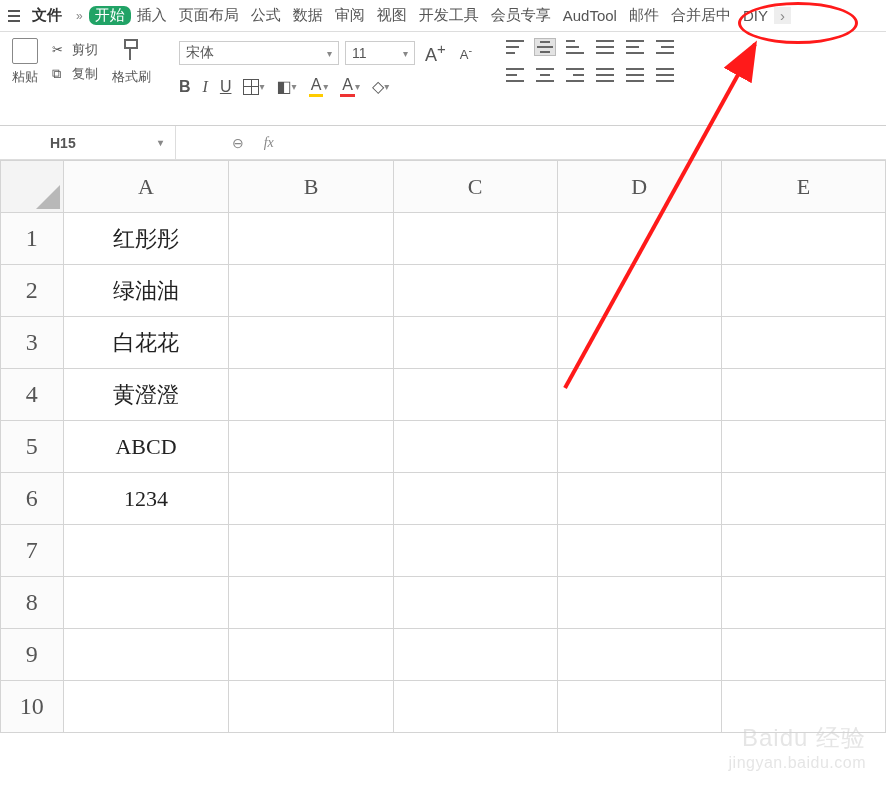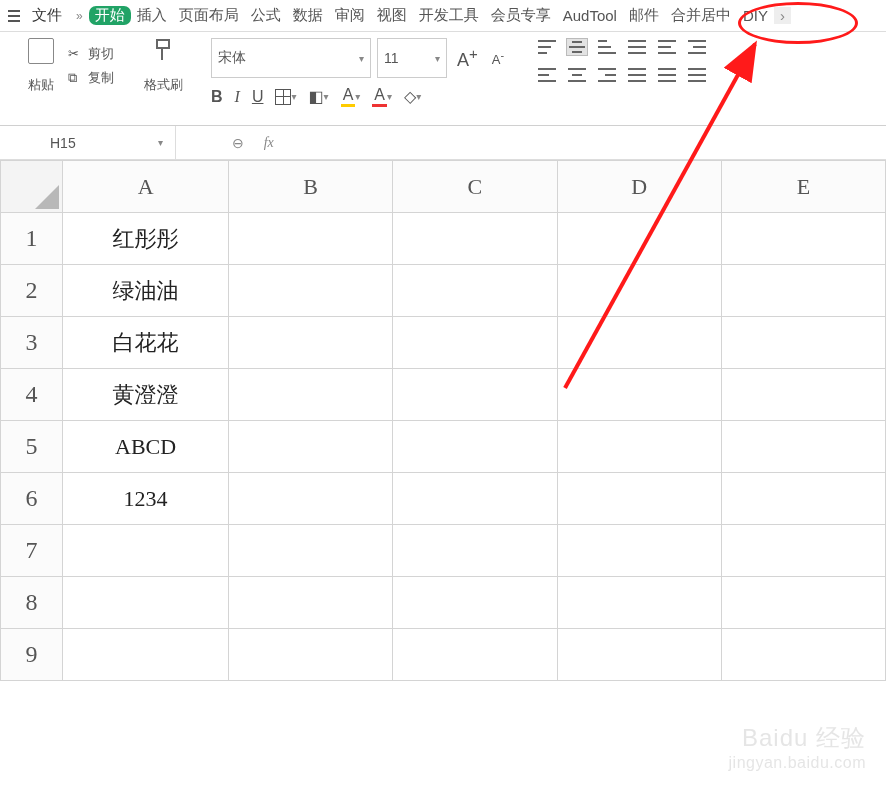--- a/index.html
+++ b/index.html
@@ -2,55 +2,55 @@
 <html><head>
 <meta charset="utf-8">
 <style>
   * { margin:0; padding:0; box-sizing:border-box; font-family:"Microsoft YaHei",Arial,sans-serif; }
   body { background:#fff; width:886px; height:796px; overflow:hidden; position:relative; }
 
   
   .tabs { display:flex; align-items:center; height:32px; border-bottom:1px solid #ddd; font-size:15px; color:#555; padding-left:4px; }
   .tabs .menu-ico { width:20px; display:flex; flex-direction:column; gap:3px; padding:0 4px; }
   .tabs .menu-ico div { height:2px; background:#555; }
-  .tabs .file { padding:0 8px; color:#333; }
+  .tabs .file { padding:0 8px; color:#333;font-weight:bold; }
   .tabs .arrow { color:#888; padding:0 6px; font-size:12px; }
   .tabs .tab { padding:0 6px; cursor:pointer; color:#555; white-space:nowrap;border-radius:7px; }
   .tabs .tab.active { background:#21a366; color:#fff; }
   .tabs .overflow { padding:0 6px; color:#888; background:#eee; }
 
   
   .ribbon { display:flex; height:94px; border-bottom:1px solid #d0d0d0; padding:6px 4px 4px 6px; gap:14px; }
   .group { display:flex; flex-direction:column; align-items:center; justify-content:space-between; padding:0 6px; }
-  .big-btn { display:flex; flex-direction:column; align-items:center; font-size:13px; color:#555; gap:12px; cursor:pointer;margin-left:16px; }
+  .big-btn { display:flex; flex-direction:column; align-items:center; font-size:13px; color:#555; gap:4px; cursor:pointer; }
   .icon-box { width:26px; height:26px; border:1px solid #888; border-radius:2px; position:relative; }
   .small-btn { display:flex; align-items:center; font-size:13px; color:#555; gap:4px; cursor:pointer; margin:3px 0; }
   .sm-ico { width:16px; height:16px; display:inline-block; }
   .font-group { display:flex; flex-direction:column; gap:8px; padding:0 8px; }
   .font-row1 { display:flex; gap:6px; align-items:center; }
-  .font-sel { border:1px solid #ccc; height:40px; display:flex; align-items:center; justify-content:space-between; padding:0 6px; font-size:14px; color:#555; background:#fff; }
+  .font-sel { border:1px solid #ccc; height:24px; display:flex; align-items:center; justify-content:space-between; padding:0 6px; font-size:14px; color:#555; background:#fff; }
   .font-sel.name { width:160px; }
   .font-sel.size { width:70px; }
   .caret { font-size:10px; color:#888; }
   .aa-btn { font-size:14px; color:#555; padding:2px 4px; cursor:pointer; }
   .font-row2 { display:flex; gap:12px; align-items:center; font-size:16px; color:#555; }
   .font-row2 span { cursor:pointer; display:inline-flex; align-items:center; }
   .sq-ico { width:16px; height:16px; border:1px solid #555; display:inline-block; }
   .align-group { display:flex; flex-direction:column; gap:10px; padding:0 6px; }
   .align-row { display:flex; gap:8px; }
   .align-ico { width:22px; height:18px; display:flex; flex-direction:column; justify-content:space-between; cursor:pointer; padding:2px; }
   .align-ico.sel { background:#e3e3e3; border:1px solid #bbb; }
   .align-ico div { height:2px; background:#666; }
   .merge-group { display:flex; flex-direction:column; align-items:center; gap:6px; font-size:13px; color:#555; padding:0 8px; }
   .merge-ico { width:30px; height:22px; border:1px solid #888; display:grid; grid-template-columns:1fr 1fr; grid-template-rows:1fr 1fr; }
   .merge-ico div { border:0.5px solid #888; }
 
   
   .fxbar { display:flex; align-items:center; height:34px; border-bottom:1px solid #ddd; font-size:14px; color:#555; }
-  .namebox { width:176px; border-right:1px solid #ddd; display:flex; align-items:center; justify-content:space-between; padding:0 12px 0 50px; height:100%; }
+  .namebox { width:176px; border-right:1px solid #ddd; display:flex; align-items:center; justify-content:space-between; padding:0 12px 0 50px; height:100%;font-weight:bold; }
   .fxzone { display:flex; align-items:center; gap:20px; padding-left:56px; color:#888; }
   .fxzone .fx { font-style:italic; font-family:serif; }
 
   
   .sheet { position:relative; }
   table { border-collapse:collapse; table-layout:fixed; }
   th,td { border:1px solid #d4d4d4; font-weight:normal; }
   .corner { width:64px; height:52px; background:#f4f4f4; position:relative; }
   .corner::after { content:""; position:absolute; right:3px; bottom:3px; width:0; height:0; border-left:24px solid transparent; border-bottom:24px solid #b8b8b8; }
   th.col { height:52px; background:#fbfbfb; font-size:22px; color:#555; font-family:"Times New Roman",serif; }
@@ -317,20 +317,28 @@
           <td class="cell"></td>
         </tr>
   <tr>
           <td class="rowhead">9</td>
           <td class="cell"></td>
           <td class="cell"></td>
           <td class="cell"></td>
           <td class="cell"></td>
           <td class="cell"></td>
         </tr>
+  <tr>
+          <td class="rowhead">10</td>
+          <td class="cell"></td>
+          <td class="cell"></td>
+          <td class="cell"></td>
+          <td class="cell"></td>
+          <td class="cell"></td>
+        </tr>
 </tbody>
     </table>
 </div>
 
 <div class="anno-circle"></div>
 <svg class="anno-line" width="240" height="360">
   <defs>
       <marker id="ah" markerWidth="12" markerHeight="12" refX="9" refY="4" orient="auto">
     <path d="M0,0 L10,4 L0,8 z" fill="#ff1a1a"></path>
       </marker>

